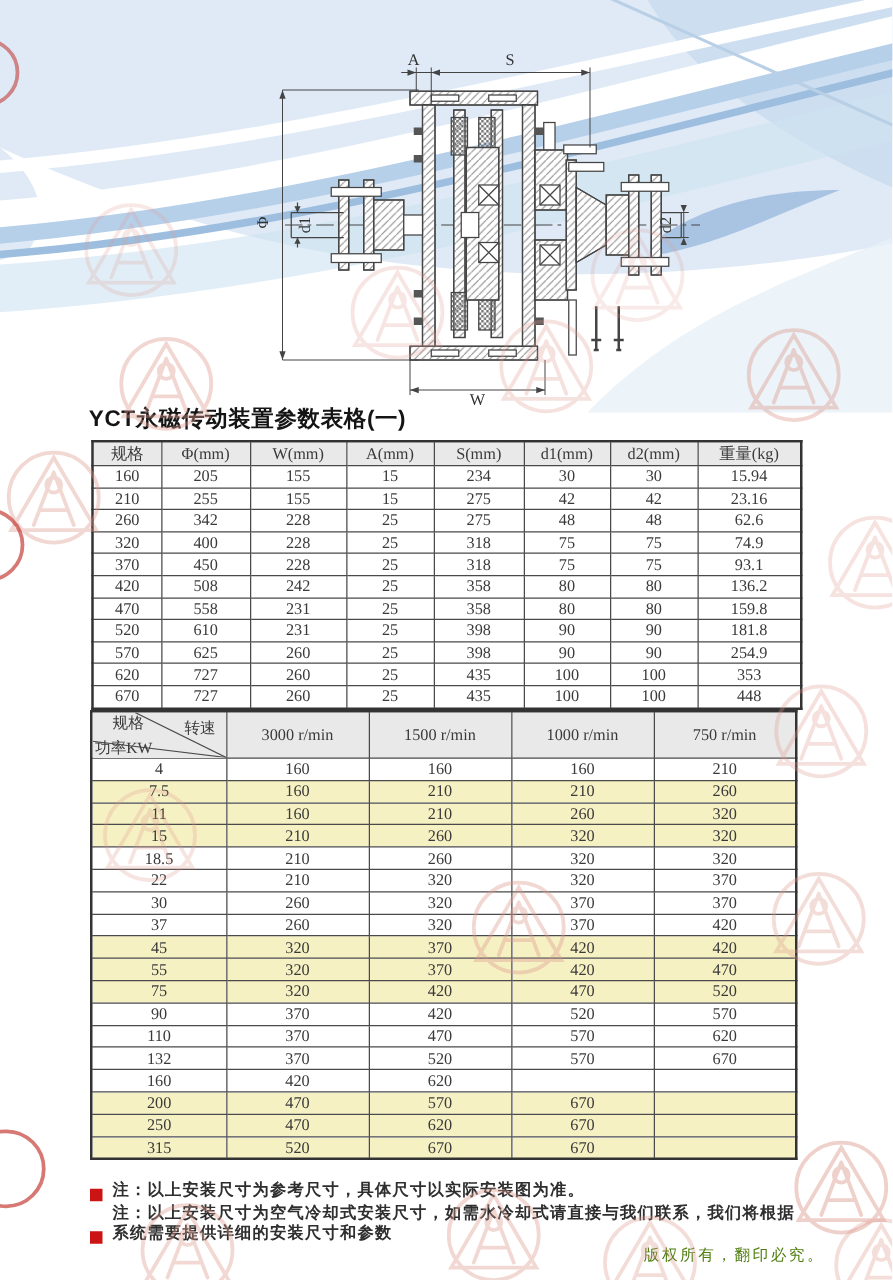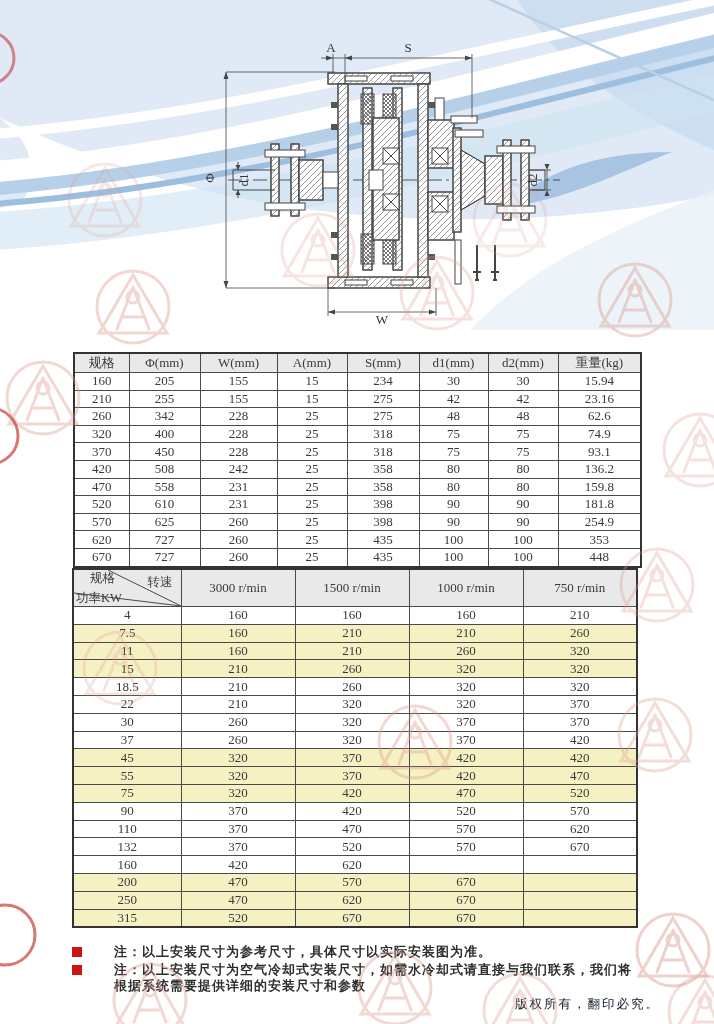--- a/index.html
+++ b/index.html
@@ -28,27 +28,27 @@
   tr.hl td{background:#f6f1c3;}
   
   th.diag{position:relative;background:#e9e9e9;}
   th.diag svg{position:absolute;top:0;left:0;}
   th.diag span{position:absolute;font-size:12.5px;color:#3a3a3a;line-height:13px;}
   .c-spec{top:2px;left:16px;}
   .c-speed{top:6px;right:8px;}
   .c-power{bottom:1px;left:2px;}
   
   #notes{position:absolute;left:72px;top:944px;width:572px;z-index:2;}
-  .note{display:flex;align-items:flex-start;margin-bottom:1px;gap:24px;}
+  .note{display:flex;align-items:flex-end;margin-bottom:1px;}
   .note .sq{flex:0 0 auto;width:10px;height:10px;background:#cc1414;margin:3px 8px 0 0;}
   .note p{margin:0;font-size:13px;font-weight:bold;color:#2e2e2e;
           line-height:16.5px;letter-spacing:1px;}
   
   #copyright{position:absolute;top:996px;right:54px;z-index:2;font-size:12.5px;
-             color:#0f172a;letter-spacing:2px;}
+             color:#4d7c0f;letter-spacing:2px;}
 </style>
 </head>
 <body>
 
 <div id="page">
 
   <svg id="swoosh" width="714" height="340" viewBox="0 0 714 340">
     <path d="M0,0 H714 V195 C560,225 400,228 250,200 C160,183 70,150 0,118 Z" fill="#dfeaf6"></path>
     <path d="M714,0 V150 C640,118 558,68 518,0 Z" fill="#c7dbee" opacity="0.8"></path>
     <path d="M0,118 C30,142 42,172 22,202 L0,208 Z" fill="#dfeaf6"></path>
@@ -182,20 +182,21 @@
     <g font-family="Liberation Serif, DejaVu Serif, serif" font-size="13" fill="#333" stroke="none">
       <text x="146" y="20" text-anchor="middle">A</text>
       <text x="223" y="20" text-anchor="middle">S</text>
       <text x="29" y="146" text-anchor="middle" transform="rotate(-90 29 146)">Φ</text>
       <text x="63" y="148" text-anchor="middle" transform="rotate(-90 63 148)">d1</text>
       <text x="352" y="148" text-anchor="middle" transform="rotate(-90 352 148)">d2</text>
       <text x="197" y="292" text-anchor="middle">W</text>
     </g>
   </svg>
 
+  <h1 id="t1-title">YCT永磁传动装置参数表格(一)</h1>
 
   <table id="t1">
     <colgroup>
       <col style="width:55px">
         <col style="width:71px">
         <col style="width:77px">
         <col style="width:70px">
       <col style="width:72px">
         <col style="width:69px">
         <col style="width:70px">

